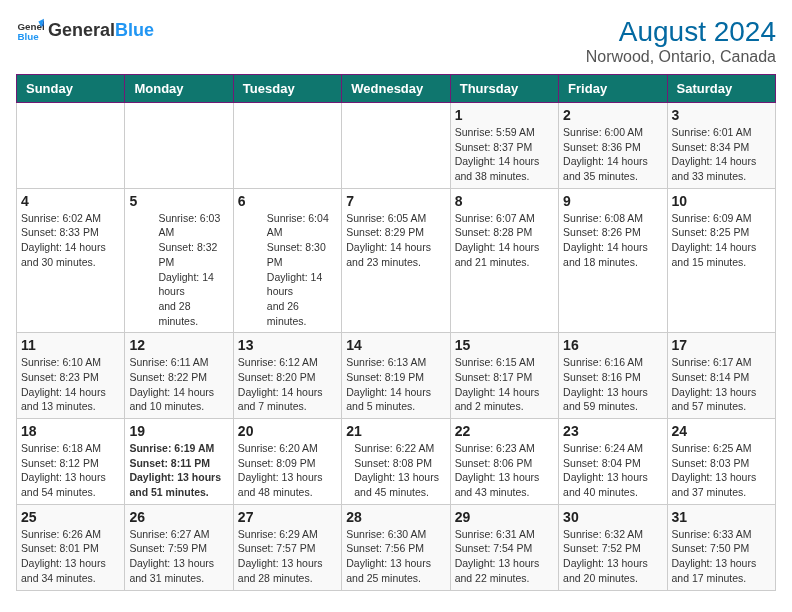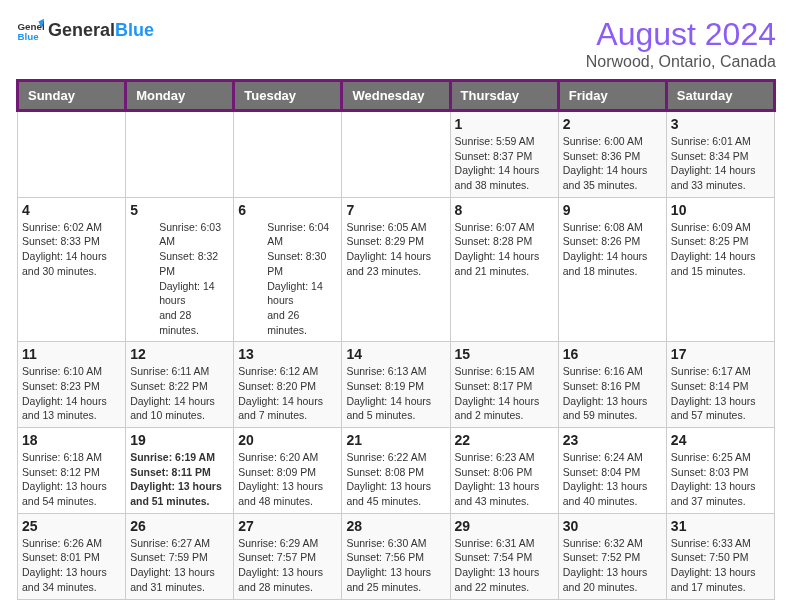--- a/index.html
+++ b/index.html
@@ -32,40 +32,40 @@
       color: #2196F3;
     }
     .logo-icon {
       width: 28px;
       height: 28px;
     }
     .title-area {
       text-align: right;
     }
     .main-title {
-      font-size: 32px;
+      font-size: 28px;
       font-weight: normal;
-      color: #8b5cf6;
+      color: #0369a1;
     }
     .subtitle {
       font-size: 16px;
       color: #555;
     }
     table {
       width: 100%;
       border-collapse: collapse;
       font-size: 11px;
     }
     thead th {
-      background-color: #737373;
+      background-color: #0f766e;
       color: #fff;
       padding: 6px 9px;
       text-align: left;
       font-size: 13px;
-      border: 3px solid #701a75;
+      border: 1px solid #701a75;
     }
     tbody td {
       border: 1px solid #ccc;
       vertical-align: top;
       padding: 4px;
       width: 108px;
       min-height: 80px;
       background: #fff;
     }
     tbody tr:nth-child(odd) td {
@@ -270,21 +270,21 @@
         </td>
         <td>
           <span class="day-number">20</span>
           <div class="day-info" style="white-space: pre-line;">Sunrise: 6:20 AM
 Sunset: 8:09 PM
 Daylight: 13 hours
 and 48 minutes.</div>
         </td>
         <td>
           <span class="day-number">21</span>
-          <div class="day-info" style="white-space: pre-line;">Sunrise: 6:22 AM
+          <div class="day-info" style="white-space: pre-line; margin-left: 8px;">Sunrise: 6:22 AM
 Sunset: 8:08 PM
 Daylight: 13 hours
 and 45 minutes.</div>
         </td>
         <td>
           <span class="day-number">22</span>
           <div class="day-info" style="white-space: pre-line;">Sunrise: 6:23 AM
 Sunset: 8:06 PM
 Daylight: 13 hours
 and 43 minutes.</div>

